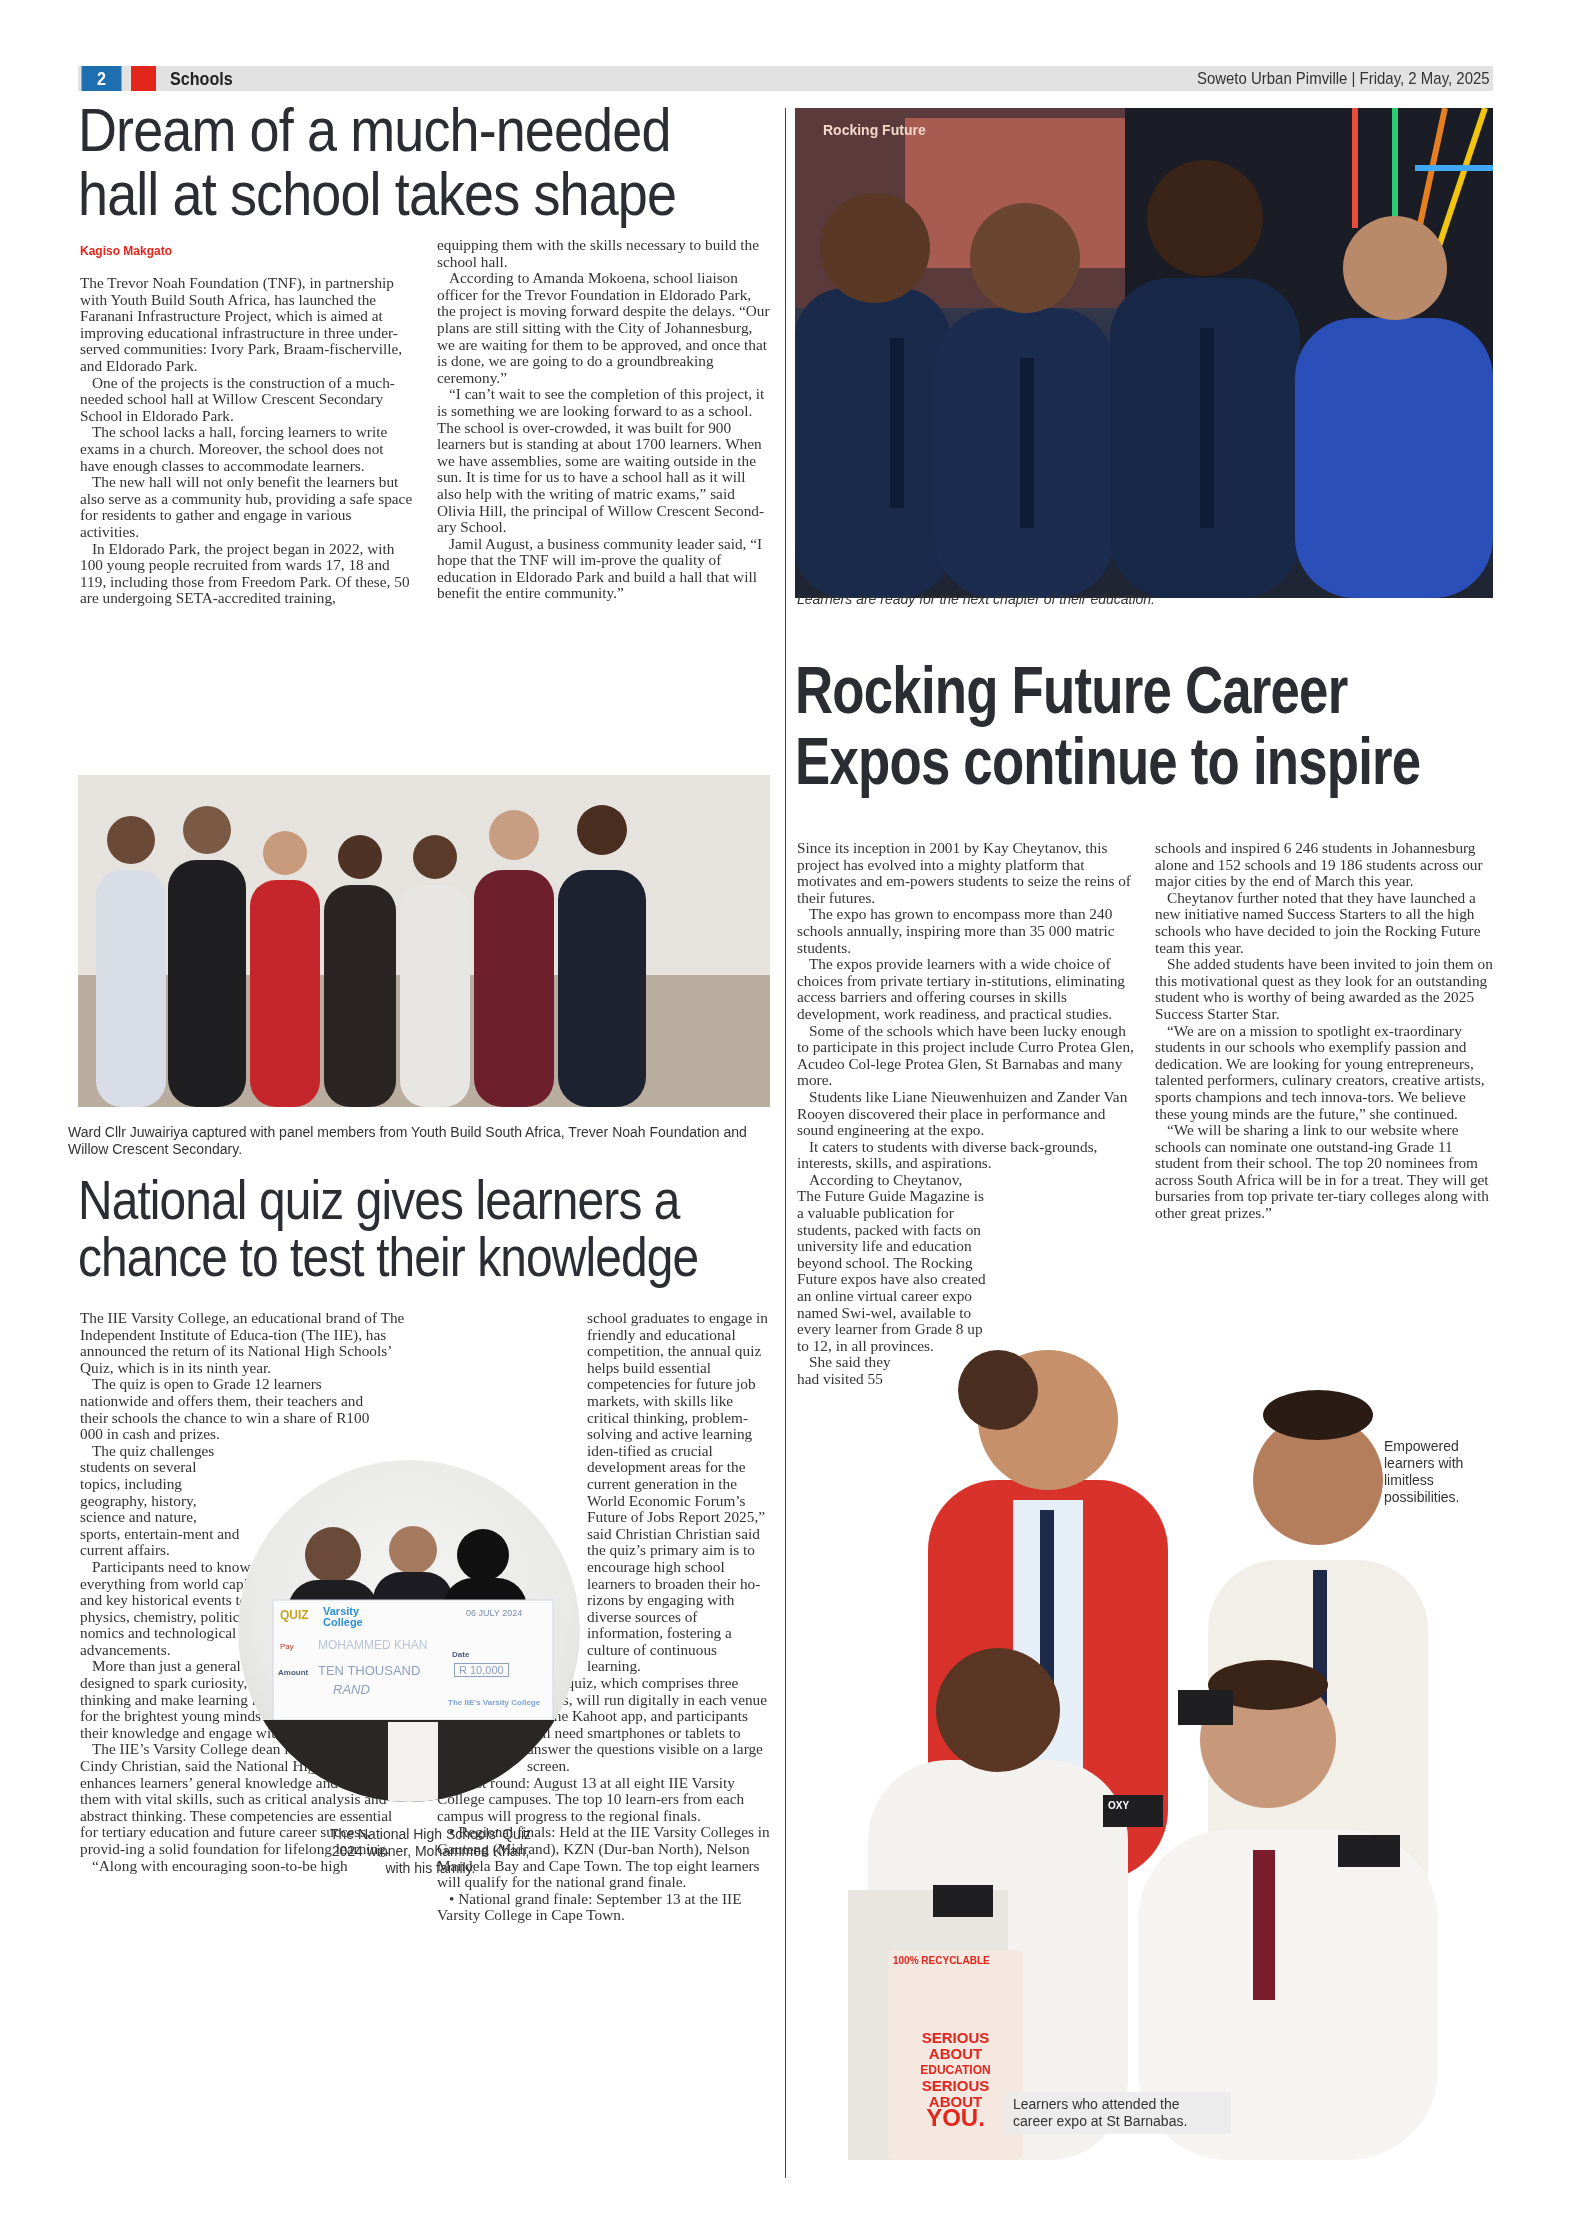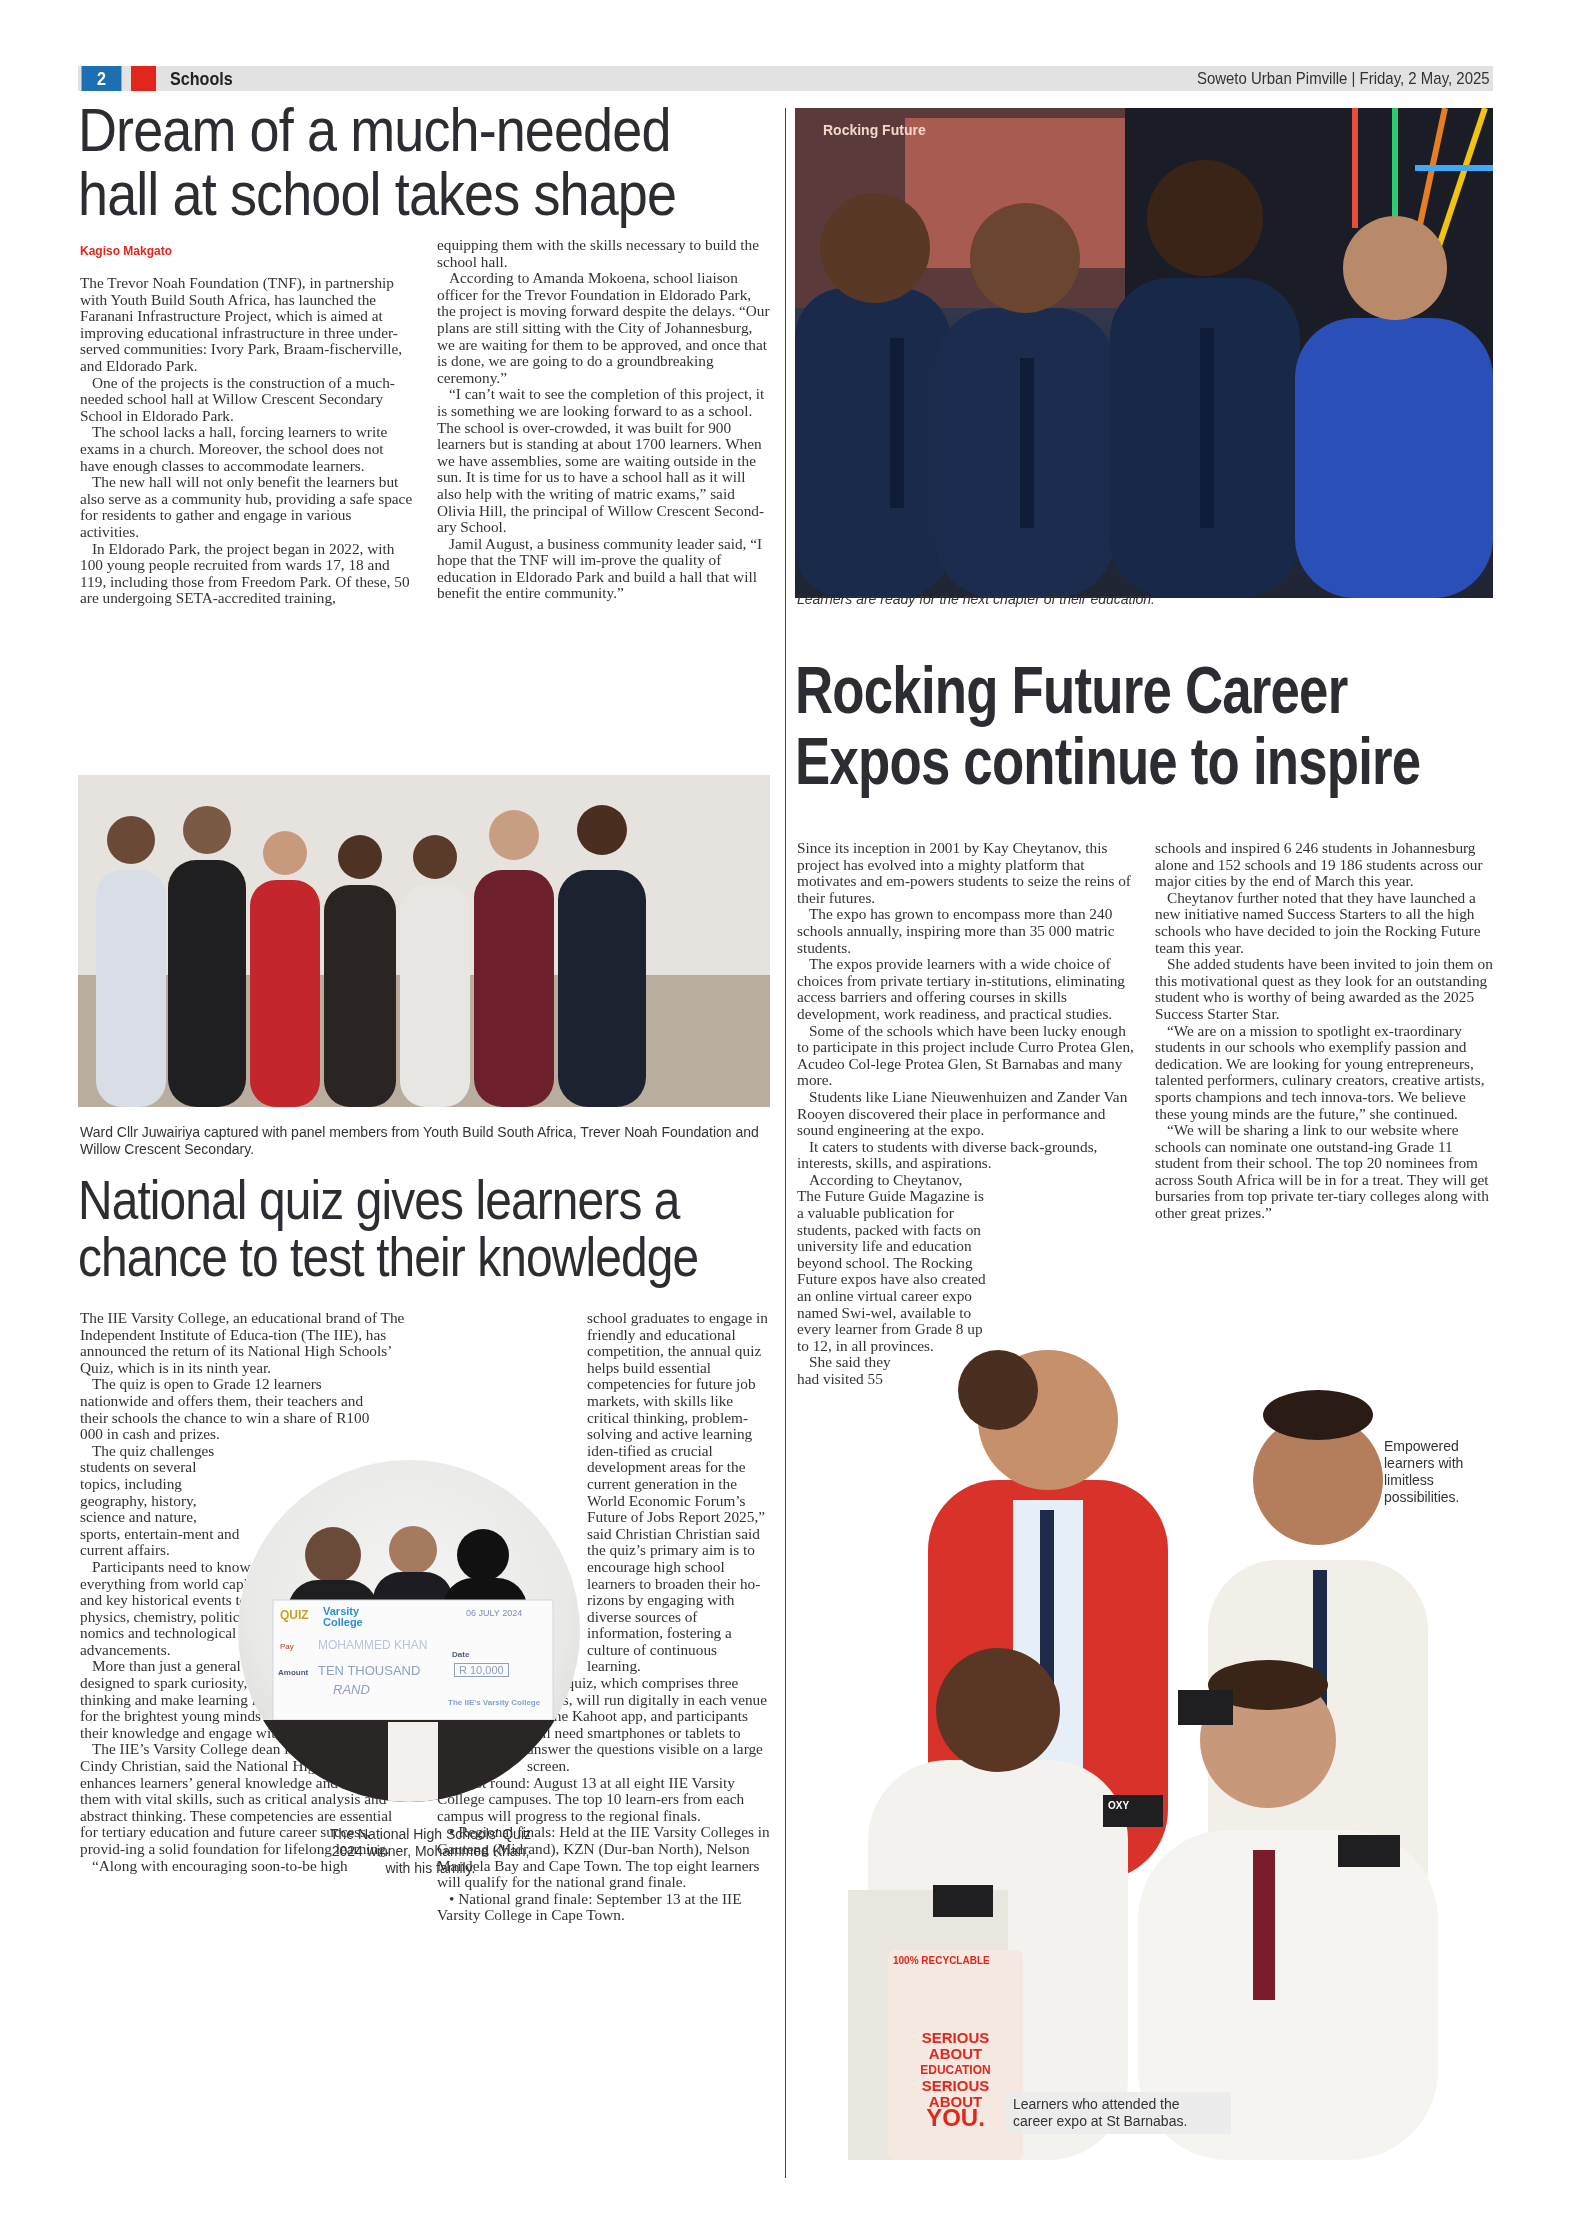--- a/index.html
+++ b/index.html
@@ -74,21 +74,21 @@
         <circle cx="282" cy="82" r="22" fill="#4e3324"></circle>
       <rect x="322" y="110" width="70" height="222" rx="26" fill="#e8e6e2"></rect>
         <circle cx="357" cy="82" r="22" fill="#5a3a28"></circle>
       <rect x="396" y="95" width="80" height="237" rx="28" fill="#6e1f2c"></rect>
         <circle cx="436" cy="60" r="25" fill="#c89e82"></circle>
       <rect x="480" y="95" width="88" height="237" rx="30" fill="#1d2230"></rect>
         <circle cx="524" cy="55" r="25" fill="#4a2e20"></circle>
     </g>
   </svg>
 </div>
-<div class="abs caption" style="left:80px;top:1124px;width:690px;">Ward Cllr Juwairiya captured with panel members from Youth Build South Africa, Trever Noah Foundation and Willow Crescent Secondary.</div>
+<div class="abs caption" style="left:68px;top:1124px;width:690px;">Ward Cllr Juwairiya captured with panel members from Youth Build South Africa, Trever Noah Foundation and Willow Crescent Secondary.</div>
 
 <div class="abs hl-light" style="left:78px;top:1172px;font-size:55px;width:800px;transform:scaleX(.87);">
   <div>National quiz gives learners a</div>
   <div>chance to test their knowledge</div>
 </div>
 
 <div class="abs col" style="left:80px;top:1310px;width:160px;">
   <p class="first" style="width:333px;">The IIE Varsity College, an educational brand of The Independent Institute of Educa-tion (The IIE), has announced the return of its National High Schools’ Quiz, which is in its ninth year.</p>
   <p style="width:300px;">The quiz is open to Grade 12 learners nationwide and offers them, their teachers and their schools the chance to win a share of R100 000 in cash and prizes.</p>
   <p>The quiz challenges students on several topics, including geography, history, science and nature, sports, entertain-ment and current affairs.</p>

